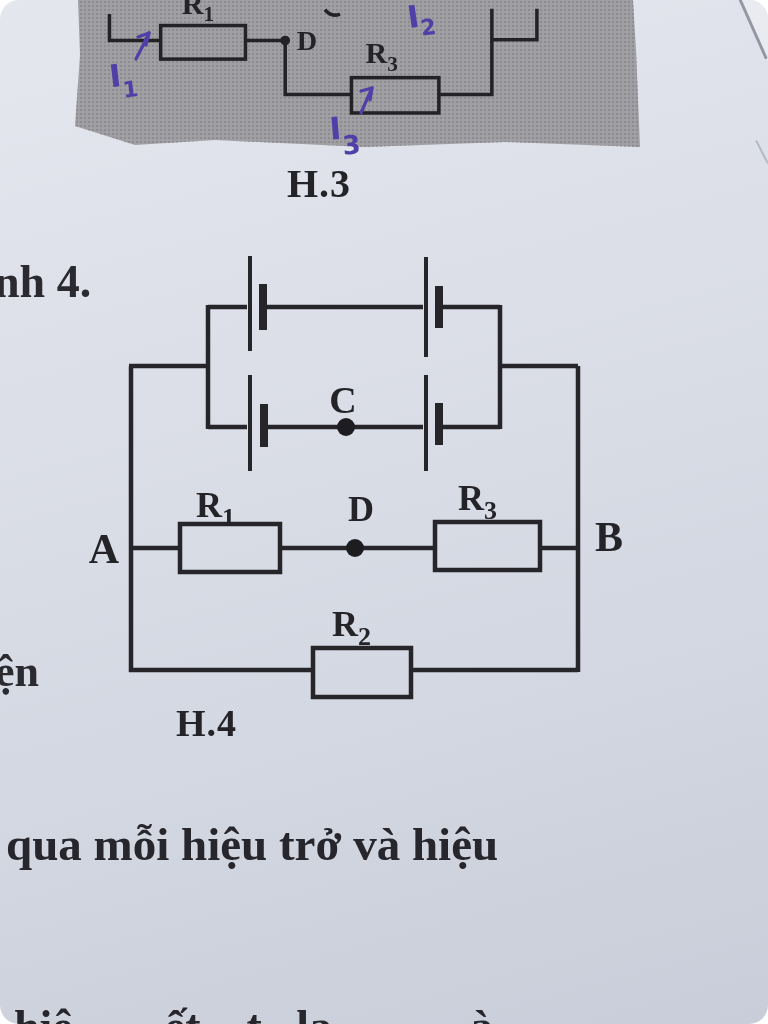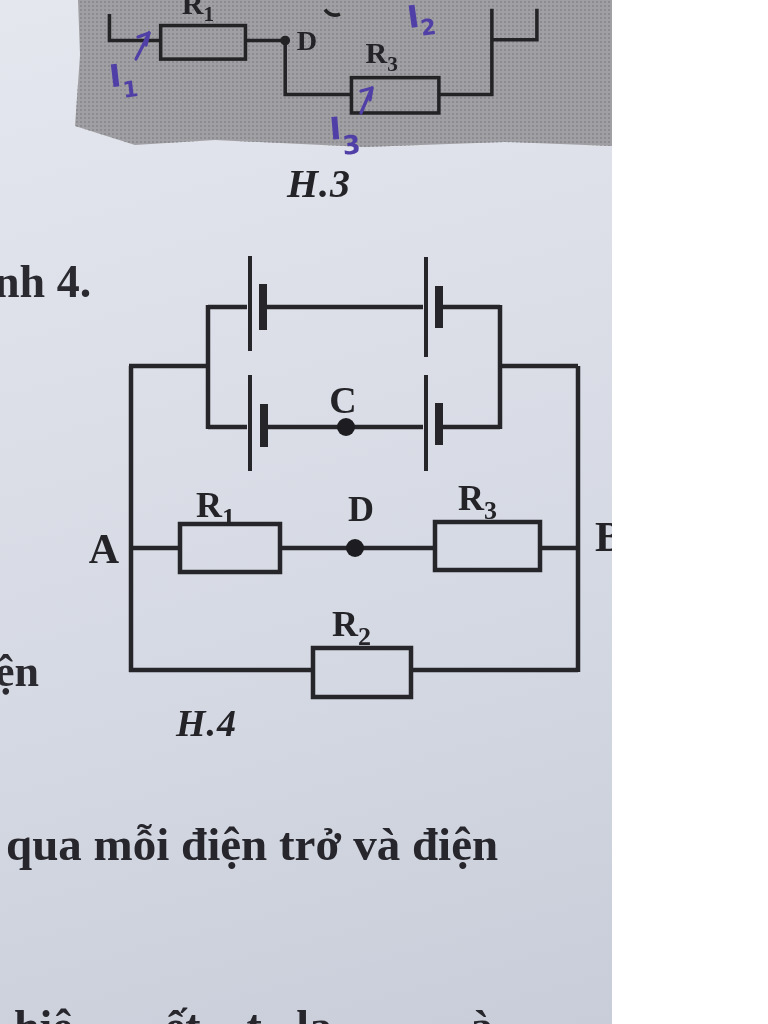--- a/index.html
+++ b/index.html
@@ -1,35 +1,36 @@
 <!DOCTYPE html>
 <html><head>
 <meta charset="utf-8">
 <style>
   html,body{margin:0;padding:0;}
   #page{
-    position:relative; width:612px; height:1024px; overflow:hidden;
+    position:relative; width:768px; height:1024px; overflow:hidden;
     background:linear-gradient(165deg,#e4e7ee 0%,#dcdfe8 35%,#d4d8e2 65%,#c8cdd9 100%);
     font-family:"Liberation Serif","DejaVu Serif",serif;
+    border-radius:19px;
   }
   .abs{position:absolute;}
   
   #scan-region{
     left:75px; top:0; width:567px; height:150px;
     background-color:#a0a0a4;
     background-image:radial-gradient(#8b8b90 0.9px, rgba(0,0,0,0) 1.2px);
     background-size:4px 4px;
     clip-path:polygon(3px 0,558px 0,561px 50px,565px 147px,430px 142px,290px 147px,140px 140px,60px 145px,0 126px,5px 55px);
   }
   #scan-region svg, .laysvg{display:block;}
   
   .clabel{font-family:"Liberation Serif","DejaVu Serif",serif;font-weight:bold;fill:#232328;}
   .ink{font-family:"DejaVu Sans",sans-serif;font-weight:bold;fill:#4f3fa6;}
   
-  .cap{font-weight:bold;color:#232328;font-style:italic;}
+  .cap{font-weight:bold;color:#232328;}
   #h3-caption{left:287px;top:160px;font-size:40px;letter-spacing:1px;}
   #h4-caption{left:176px;top:701px;font-size:38px;letter-spacing:1px;text-align:right;}
   #frag-heading{left:-6px;top:255px;font-size:46px;font-weight:bold;color:#2a2a30;white-space:pre;}
   #frag-mid{left:-5px;top:646px;font-size:44px;font-weight:bold;color:#2a2a30;}
   #body-line{left:6px;top:817px;font-size:47px;font-weight:bold;color:#26262c;white-space:pre;}
   #bottom-partial{left:14px;top:1000px;font-size:46px;font-weight:bold;color:#26262c;white-space:pre;}
   
   #corner-light{left:740px;top:0;width:28px;height:62px;
     background:#e9ebf1;clip-path:polygon(0 0,100% 0,100% 100%);}
   #corner-line{left:741px;top:-2px;width:66px;height:3px;background:#868a95;
@@ -119,20 +120,20 @@
     <text class="clabel" x="343" y="413" font-size="38" text-anchor="middle">C</text>
     <text class="clabel" x="348" y="521" font-size="36">D</text>
 
     <text class="clabel" x="196" y="517" font-size="36"><tspan>R</tspan><tspan dy="9" font-size="26">1</tspan></text>
     <text class="clabel" x="458" y="510" font-size="36"><tspan>R</tspan><tspan dy="9" font-size="26">3</tspan></text>
     <text class="clabel" x="332" y="636" font-size="36"><tspan>R</tspan><tspan dy="9" font-size="26">2</tspan></text>
   </svg>
 
   <div class="abs cap" id="h4-caption">H.4</div>
 
-  <div class="abs" id="body-line">qua mỗi điện trở và điện</div>
+  <div class="abs" id="body-line">qua mỗi hiệu trở và hiệu</div>
   <div class="abs" id="bottom-partial">hiệ        ết    t   lạ            à</div>
 
   <div class="abs" id="corner-light"></div>
   <div class="abs" id="corner-line"></div>
   <div class="abs" id="corner-line2"></div>
 
 </div>
 
 </body></html>

